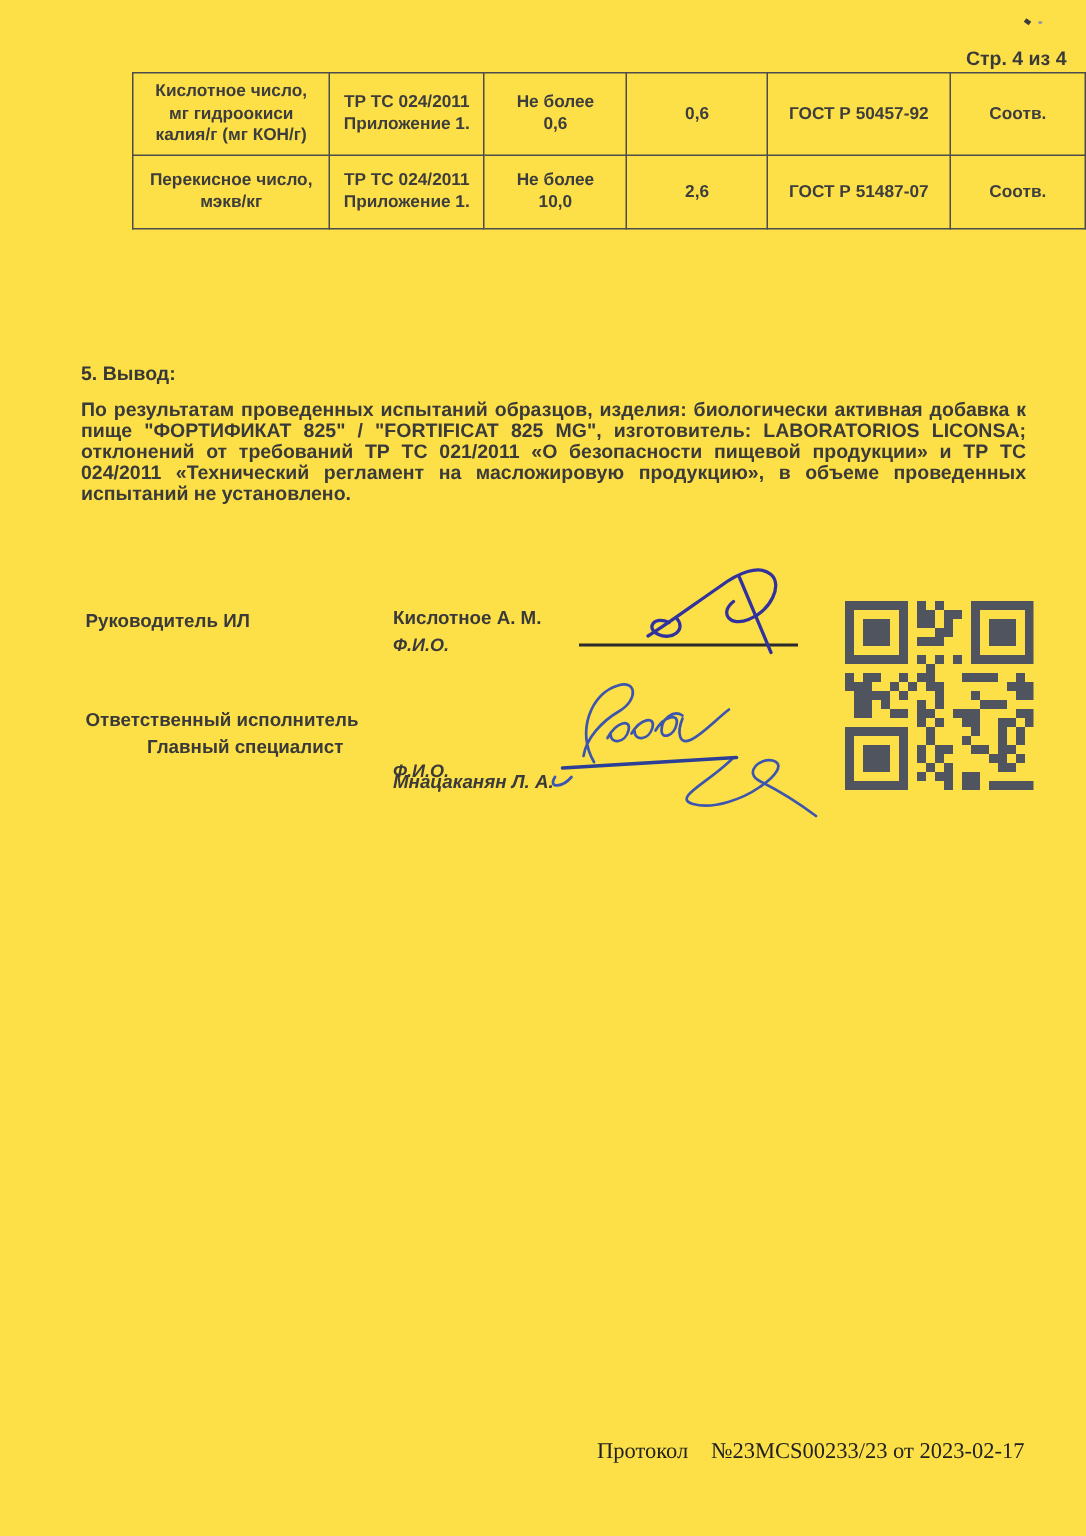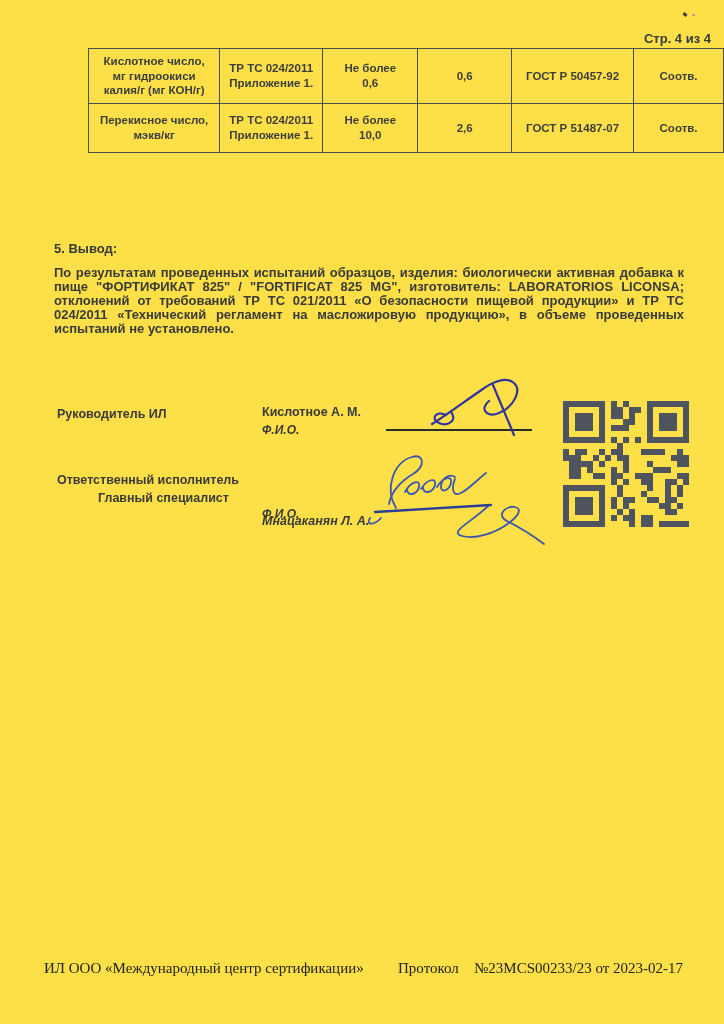--- a/index.html
+++ b/index.html
@@ -321,17 +321,16 @@
       <rect x="66" y="120" width="6" height="6"></rect>
       <rect x="78" y="120" width="6" height="6"></rect>
       <rect x="84" y="120" width="6" height="6"></rect>
       <rect x="96" y="120" width="6" height="6"></rect>
       <rect x="102" y="120" width="6" height="6"></rect>
       <rect x="108" y="120" width="6" height="6"></rect>
       <rect x="114" y="120" width="6" height="6"></rect>
       <rect x="120" y="120" width="6" height="6"></rect>
     </svg>
 
-  <div class="footer-org">ИЛ ООО «Международный центр сертификации»</div>
   <div class="footer-doclabel">Протокол</div>
   <div class="footer-docnum">№23MCS00233/23 от 2023-02-17</div>
 
 </div>
 
 </body></html>

